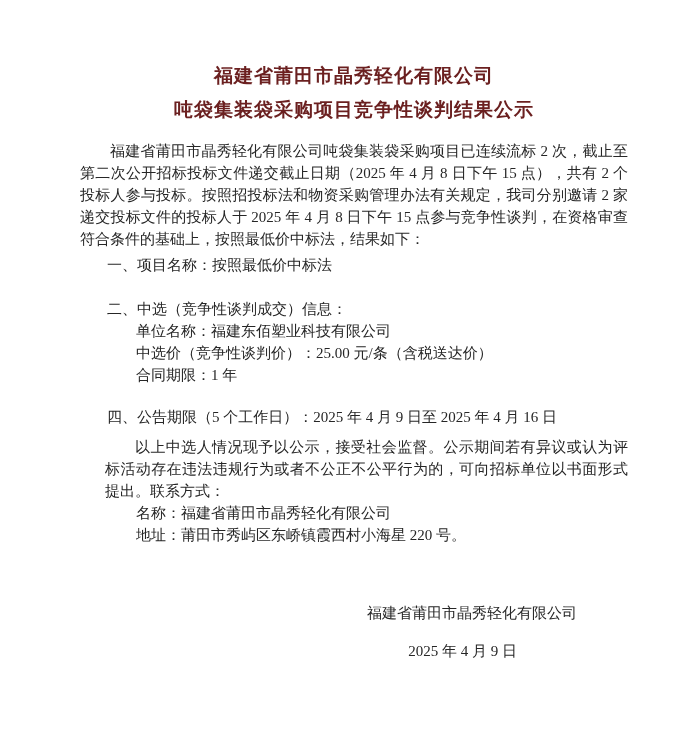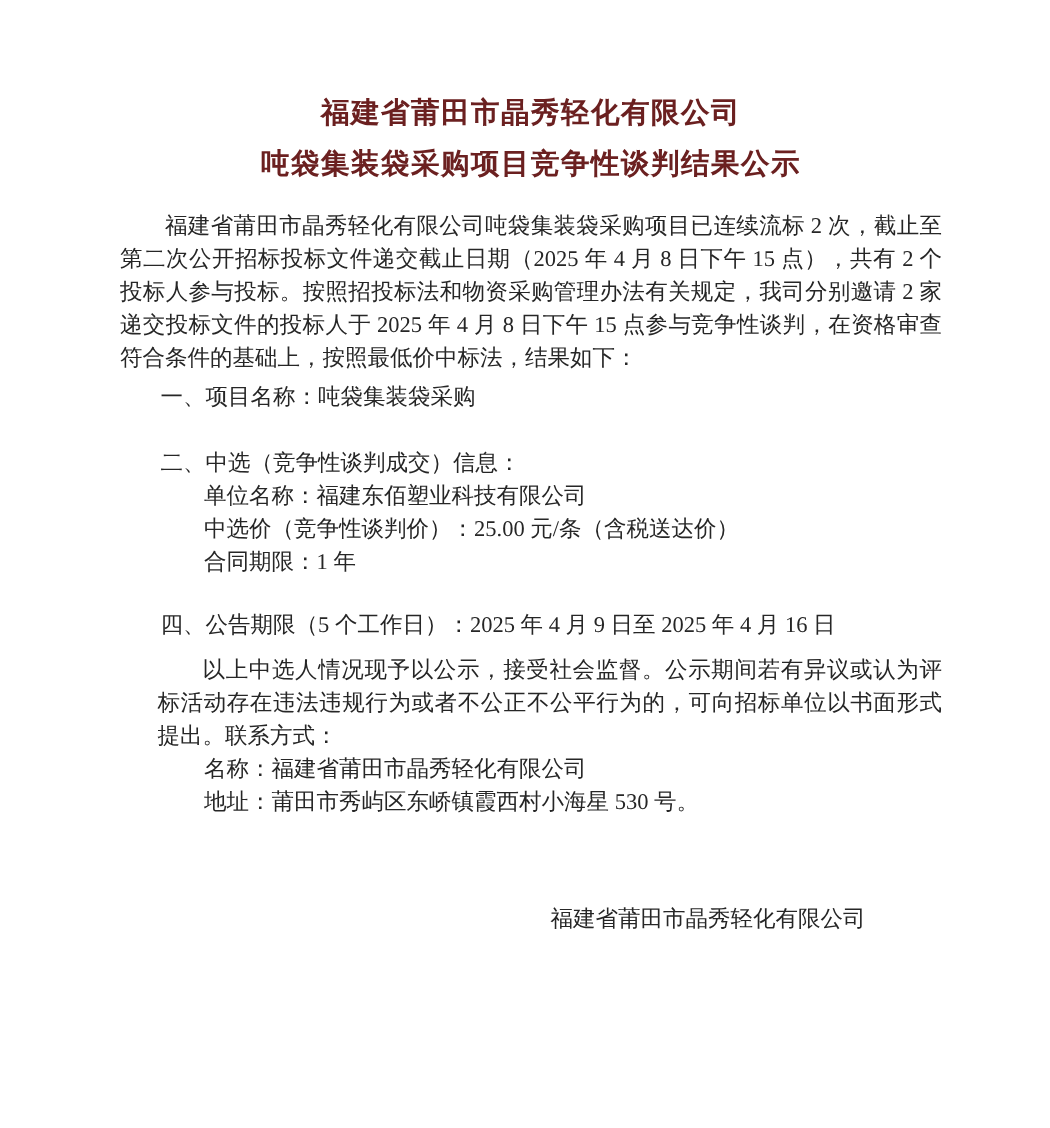--- a/index.html
+++ b/index.html
@@ -78,36 +78,37 @@
 <body>
 
 <div class="doc">
 
   <div class="title">福建省莆田市晶秀轻化有限公司</div>
 
   <div class="title title-sub">吨袋集装袋采购项目竞争性谈判结果公示</div>
 
   <div class="intro">福建省莆田市晶秀轻化有限公司吨袋集装袋采购项目已连续流标 2 次，截止至第二次公开招标投标文件递交截止日期（2025 年 4 月 8 日下午 15 点），共有 2 个投标人参与投标。按照招投标法和物资采购管理办法有关规定，我司分别邀请 2 家递交投标文件的投标人于 2025 年 4 月 8 日下午 15 点参与竞争性谈判，在资格审查符合条件的基础上，按照最低价中标法，结果如下：</div>
 
-  <div class="sec-line sec1">一、项目名称：吨袋集装袋采购</div>
+  <div class="sec-line sec1">一、项目名称：按照最低价中标法</div>
 
   <div class="sec-line sec2-head">二、中选（竞争性谈判成交）信息：</div>
 
   <div class="sub-item">单位名称：福建东佰塑业科技有限公司</div>
 
 
   <div class="sub-item">中选价（竞争性谈判价）：25.00 元/条（含税送达价）</div>
 
   <div class="sub-item">合同期限：1 年</div>
 
   <div class="sec-line sec4">四、公告期限（5 个工作日）：2025 年 4 月 9 日至 2025 年 4 月 16 日</div>
 
   <div class="closing">以上中选人情况现予以公示，接受社会监督。公示期间若有异议或认为评标活动存在违法违规行为或者不公正不公平行为的，可向招标单位以书面形式提出。联系方式：</div>
 
   <div class="contact-line">名称：福建省莆田市晶秀轻化有限公司</div>
 
-  <div class="contact-line">地址：莆田市秀屿区东峤镇霞西村小海星 530 号。</div>
+  <div class="contact-line">地址：莆田市秀屿区东峤镇霞西村小海星 220 号。</div>
 
 
   <div class="footer-company">福建省莆田市晶秀轻化有限公司</div>
 
+  <div class="footer-date">2025 年 4 月 9 日</div>
 
 </div>
 
 </body></html>

